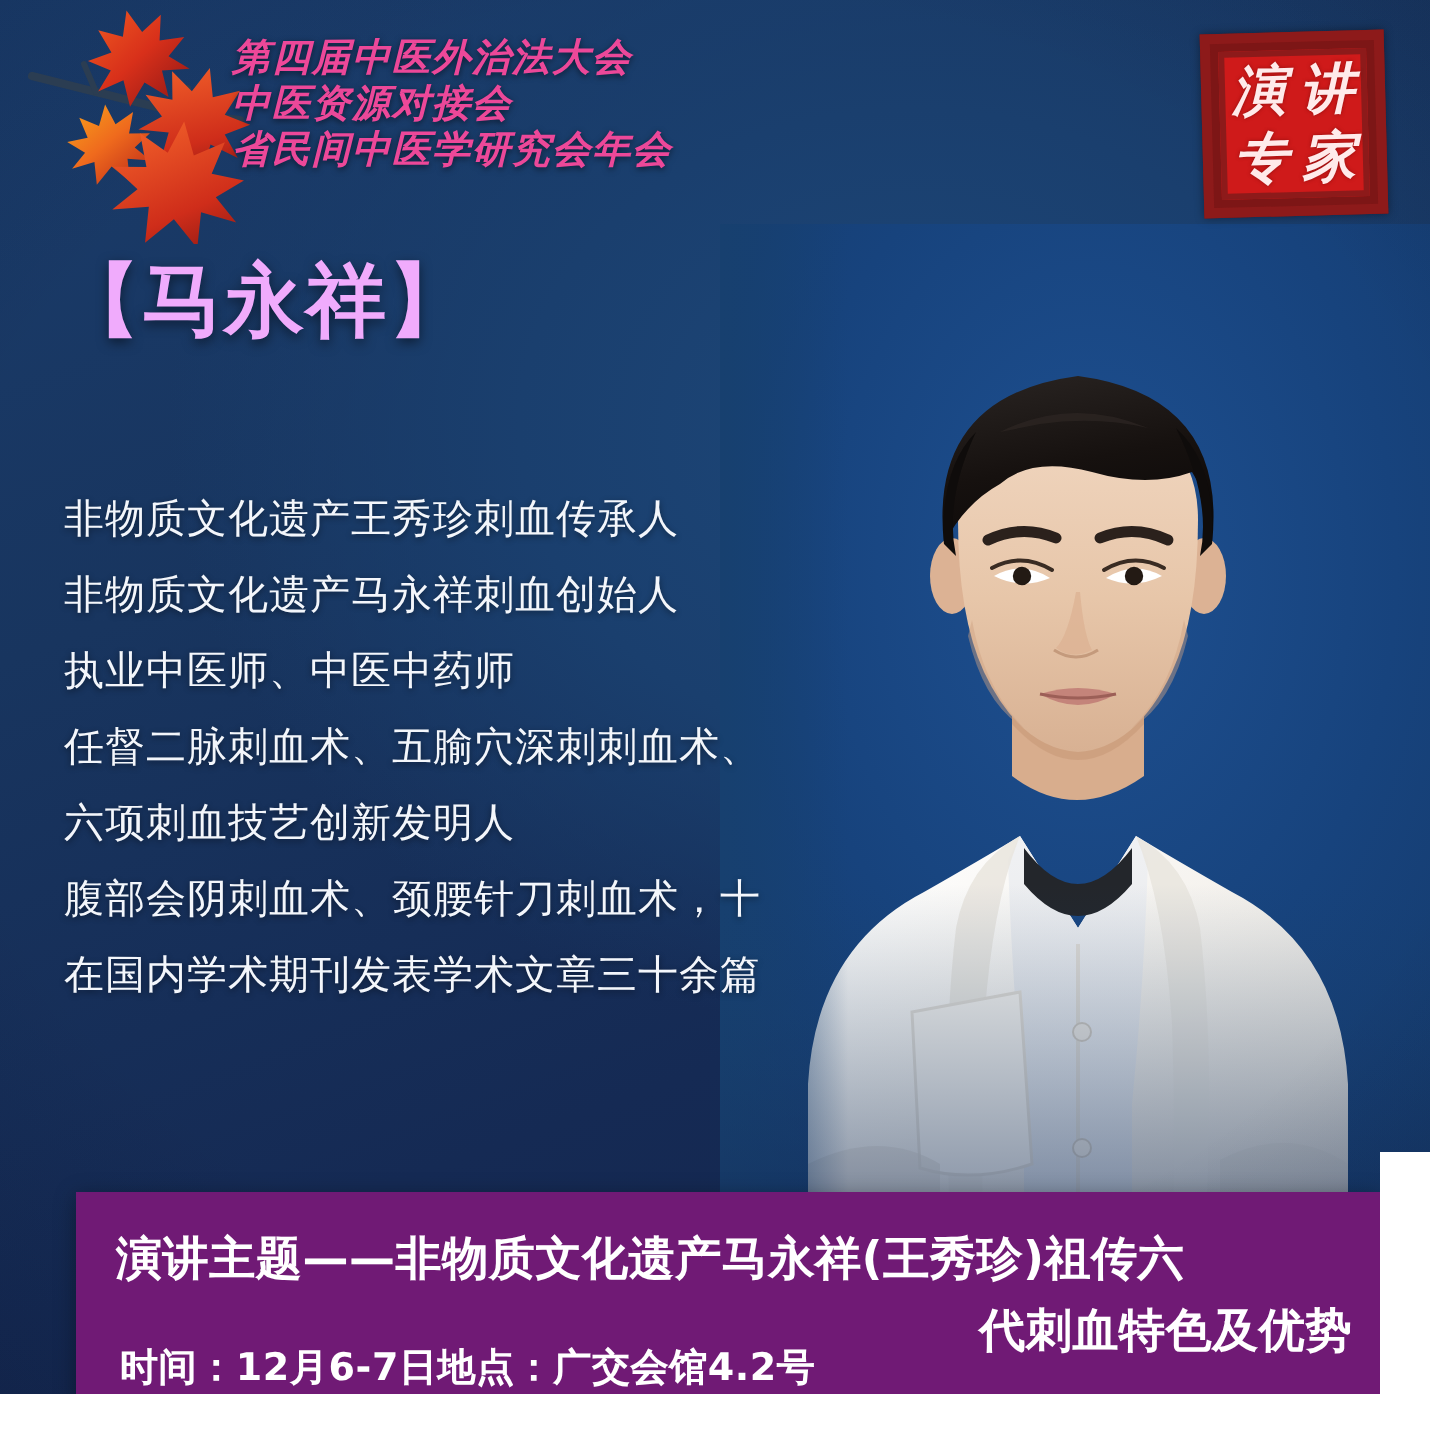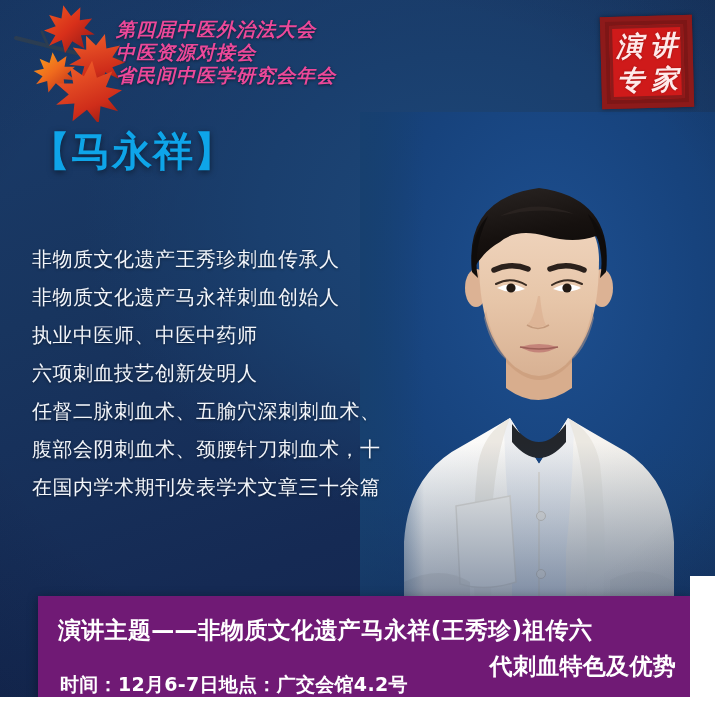--- a/index.html
+++ b/index.html
@@ -96,21 +96,21 @@
     left: 360px;
     top: 112px;
     width: 356px;
     height: 512px;
   }
   
   .name {
     position: absolute;
     left: 30px;
     top: 128px;
-    color: #0ea5e9;
+    color: #f0abfc;
     font-size: 40px;
     line-height: 46px;
     font-weight: 700;
     letter-spacing: 1px;
     text-shadow: 0 2px 6px rgba(0,0,0,0.5);
   }
   
   .creds {
     position: absolute;
     left: 32px;
@@ -346,22 +346,22 @@
       <span>家</span>
     </div>
   </div>
 
   <div class="name">【马永祥】</div>
 
   <div class="creds">
     <div class="line">非物质文化遗产王秀珍刺血传承人</div>
     <div class="line">非物质文化遗产马永祥刺血创始人</div>
     <div class="line">执业中医师、中医中药师</div>
+    <div class="line">任督二脉刺血术、五腧穴深刺刺血术、</div>
     <div class="line">六项刺血技艺创新发明人</div>
-    <div class="line">任督二脉刺血术、五腧穴深刺刺血术、</div>
     <div class="line">腹部会阴刺血术、颈腰针刀刺血术，十</div>
     <div class="line">在国内学术期刊发表学术文章三十余篇</div>
   </div>
 
   <div class="banner">
     <div class="banner-topic">
       <span class="l1">演讲主题——非物质文化遗产马永祥(王秀珍)祖传六</span>
       <span class="l2">代刺血特色及优势</span>
     </div>
     <div class="banner-when">时间：12月6-7日地点：广交会馆4.2号</div>

